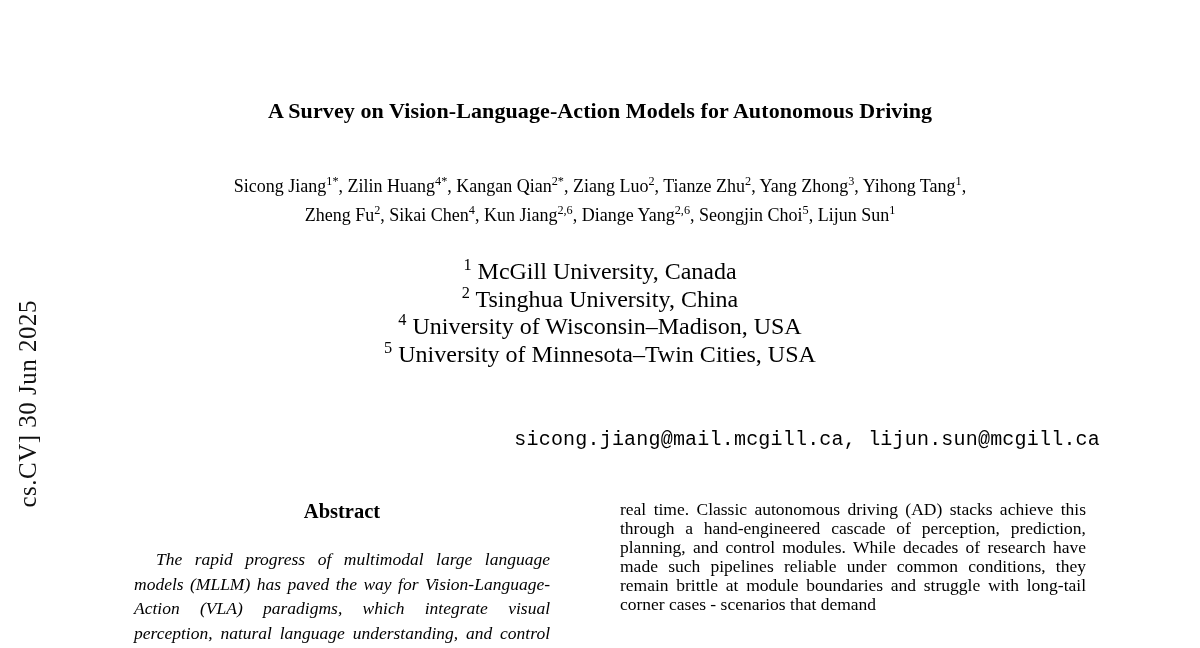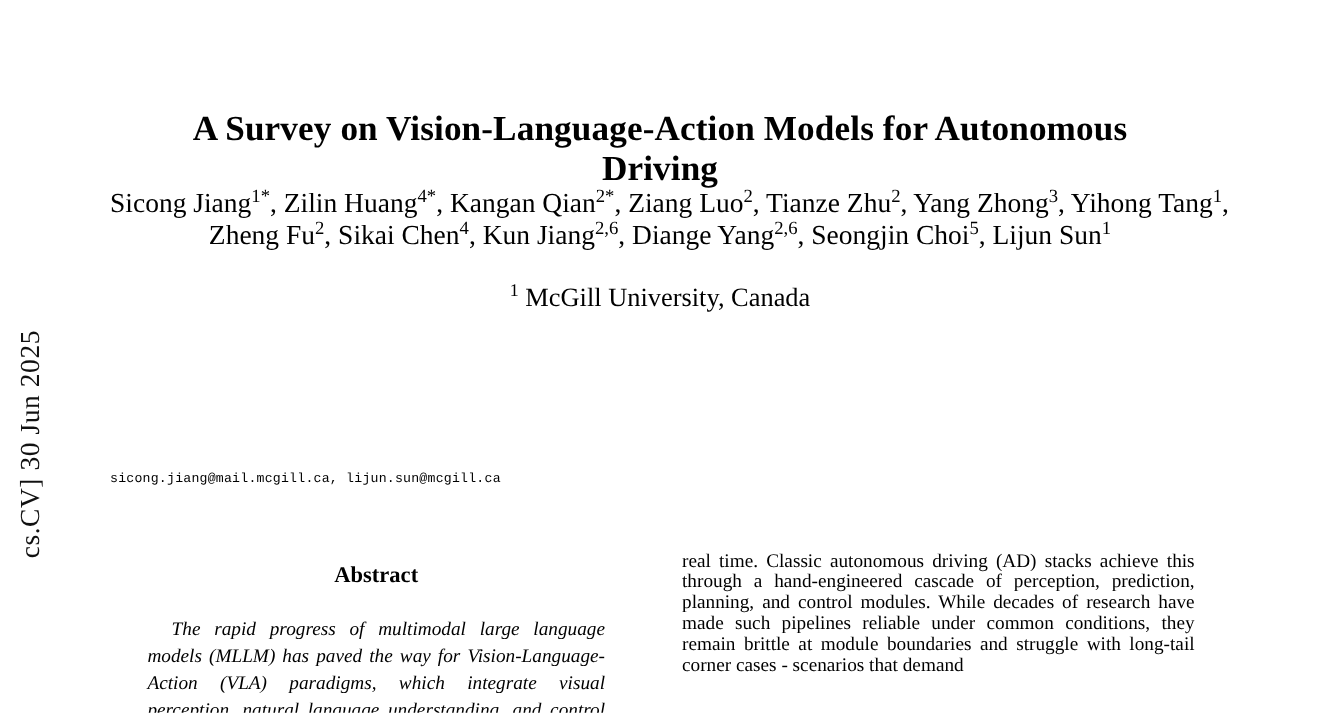--- a/index.html
+++ b/index.html
@@ -37,55 +37,55 @@
     width: 1200px;
     height: 648px;
   }
 
   .title {
     position: absolute;
     left: 120px;
     top: 98px;
     width: 960px;
     text-align: center;
-    font-size: 32px;
+    font-size: 22px;
     font-weight: bold;
     letter-spacing: 0.1px;
   }
 
   .authors {
     position: absolute;
     left: 100px;
     top: 172px;
     width: 1000px;
     text-align: center;
-    font-size: 25px;
+    font-size: 18px;
     line-height: 28.5px;
   }
   .authors .line { white-space: nowrap; }
 
   .affils {
     position: absolute;
     left: 100px;
     top: 258px;
     width: 1000px;
     text-align: center;
     font-size: 24px;
     line-height: 27.5px;
   }
   .affils .line { white-space: nowrap; }
 
   .emails {
     position: absolute;
     left: 100px;
     top: 428px;
     width: 1000px;
-    text-align: left;
+    text-align: right;
     font-family: "Liberation Mono", monospace;
-    font-size: 12px;
+    font-size: 20px;
     letter-spacing: 0.2px;
   }
 
   sup {
     font-size: 0.68em;
     vertical-align: super;
     line-height: 0;
   }
 
   .col-left {
@@ -98,21 +98,21 @@
     position: absolute;
     left: 620px;
     top: 500px;
     width: 466px;
   }
 
   .abstract-head {
     text-align: center;
     font-size: 20.5px;
     font-weight: bold;
-    margin: 12px 0 24px 0;
+    margin: 0 0 24px 0;
   }
 
   .abstract-body {
     font-size: 17.5px;
     font-style: italic;
     line-height: 24.6px;
     text-align: justify;
     text-justify: inter-word;
     text-indent: 22px;
   }
@@ -135,20 +135,23 @@
     A Survey on Vision-Language-Action Models for Autonomous Driving
   </div>
 
   <div class="authors">
     <div class="line">Sicong Jiang<sup>1</sup><sup>*</sup>, Zilin Huang<sup>4</sup><sup>*</sup>, Kangan Qian<sup>2</sup><sup>*</sup>, Ziang Luo<sup>2</sup>, Tianze Zhu<sup>2</sup>, Yang Zhong<sup>3</sup>, Yihong Tang<sup>1</sup>,</div>
     <div class="line">Zheng Fu<sup>2</sup>, Sikai Chen<sup>4</sup>, Kun Jiang<sup>2,6</sup>, Diange Yang<sup>2,6</sup>, Seongjin Choi<sup>5</sup>, Lijun Sun<sup>1</sup></div>
   </div>
 
   <div class="affils">
     <div class="line"><sup>1</sup> McGill University, Canada</div>
+    <div class="line"><sup>2</sup> Tsinghua University, China</div>
+    <div class="line"><sup>4</sup> University of Wisconsin–Madison, USA</div>
+    <div class="line"><sup>5</sup> University of Minnesota–Twin Cities, USA</div>
   </div>
 
   <div class="emails">sicong.jiang@mail.mcgill.ca, lijun.sun@mcgill.ca</div>
 
   <div class="col-left">
     <div class="abstract-head">Abstract</div>
     <div class="abstract-body">The rapid progress of multimodal large language models (MLLM) has paved the way for Vision-Language-Action (VLA) paradigms, which integrate visual perception, natural language understanding, and control within a single</div>
   </div>
 
   <div class="col-right">

